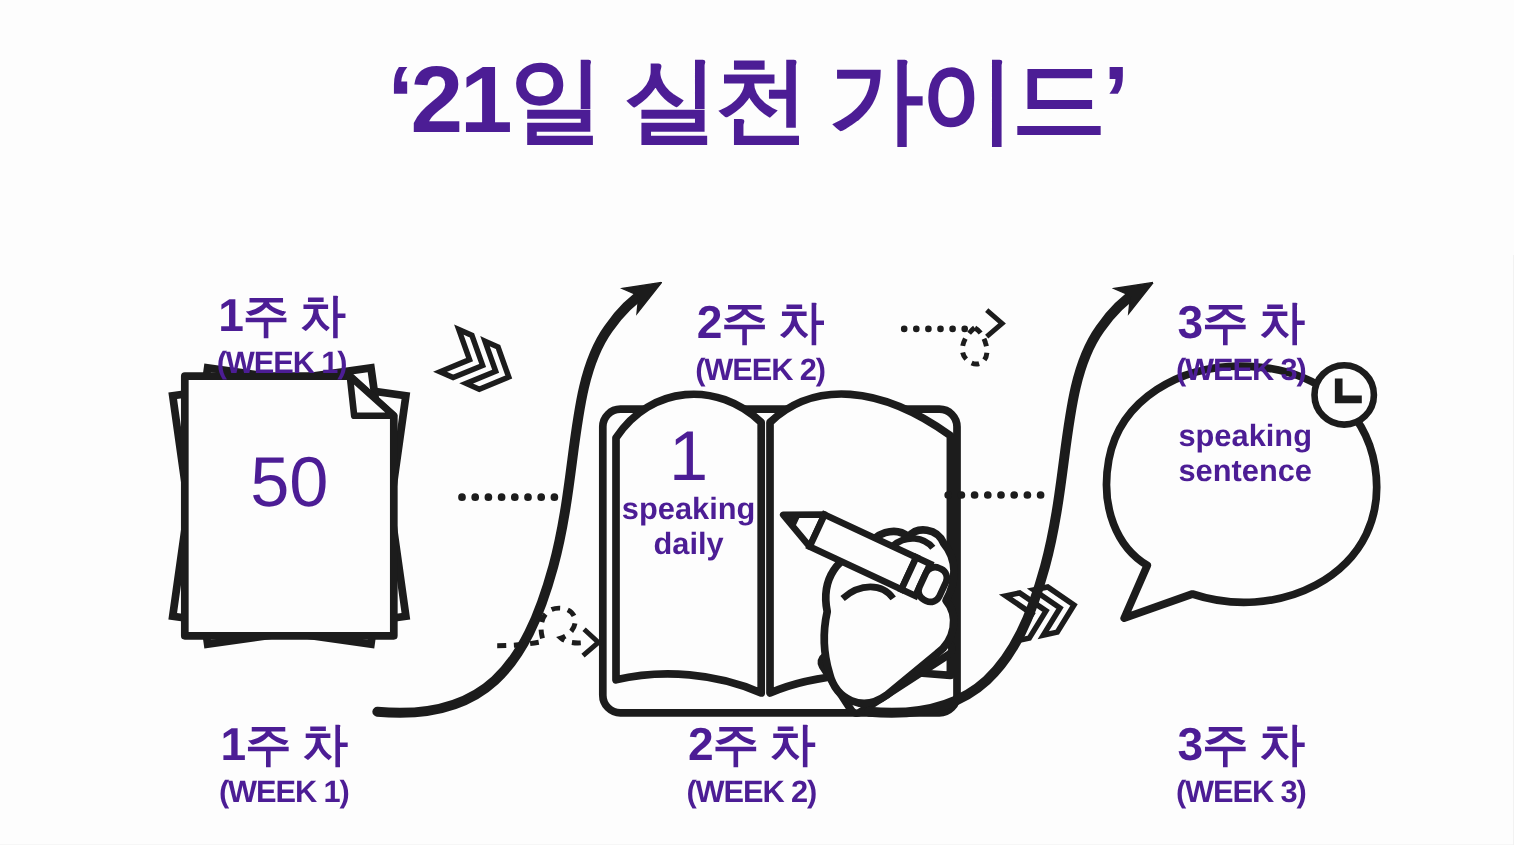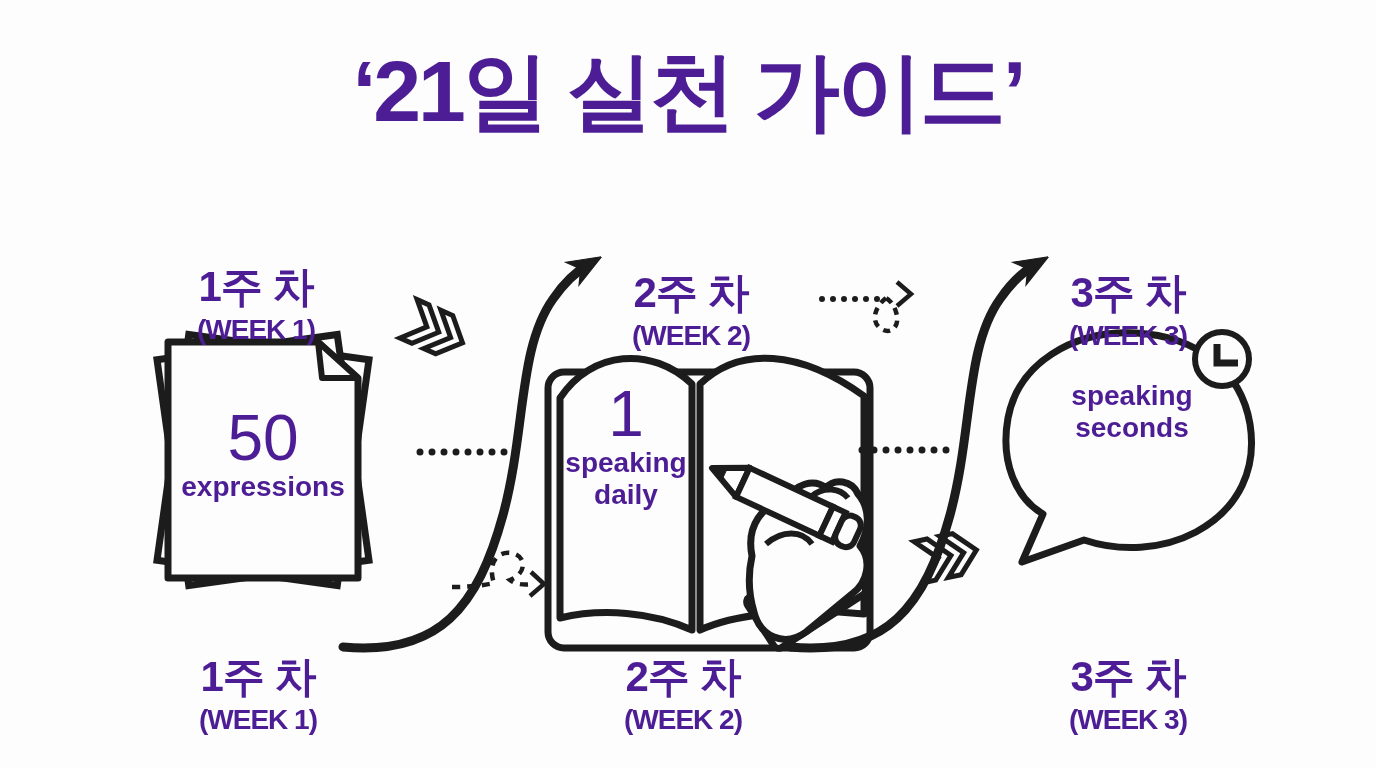--- a/index.html
+++ b/index.html
@@ -108,30 +108,29 @@
     <div class="ko">2주 차</div>
     <div class="en">(WEEK 2)</div>
   </div>
   <div class="weeklabel" style="left:1128px;top:226px;">
     <div class="ko">3주 차</div>
     <div class="en">(WEEK 3)</div>
   </div>
 
   <div class="stat" style="left:263px;top:406px;">
     <div class="big">50</div>
-    <div class="small">expressions</div>
   </div>
   <div class="stat" style="left:626px;top:382px;">
     <div class="big">1</div>
     <div class="small">speaking</div>
     <div class="small">daily</div>
   </div>
   <div class="stat" style="left:1132px;top:380px;">
     <div class="small">speaking</div>
-    <div class="small">seconds</div>
+    <div class="small">sentence</div>
   </div>
 
   <div class="weeklabel" style="left:258px;top:610px;">
     <div class="ko">1주 차</div>
     <div class="en">(WEEK 1)</div>
   </div>
   <div class="weeklabel" style="left:683px;top:610px;">
     <div class="ko">2주 차</div>
     <div class="en">(WEEK 2)</div>
   </div>

